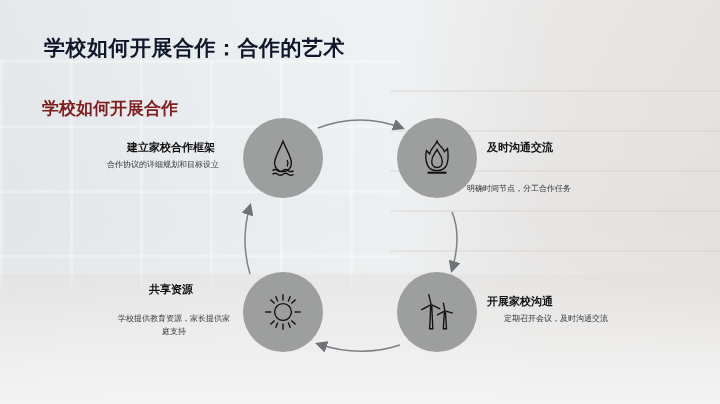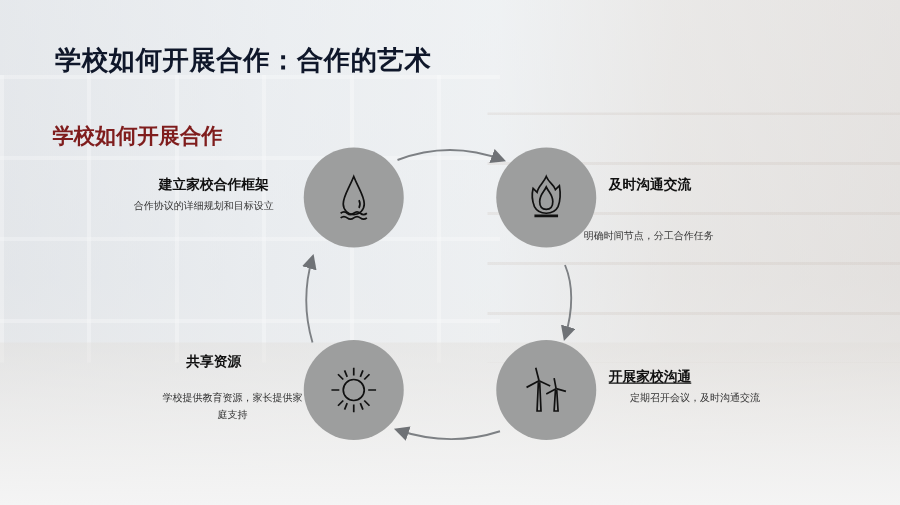--- a/index.html
+++ b/index.html
@@ -87,21 +87,21 @@
   <svg viewBox="0 0 40 40" fill="none" stroke="#111" stroke-width="1.3">
     <path d="M20,4 C22,9 26,10 27,14 L30,11 C31,17 31,22 29,27 C27,31 23,32 20,32 C17,32 13,31 11,27 C9,22 9,17 10,13 L13,16 C14,11 18,9 20,4 Z"></path>
     <path d="M20,12 C22,16 25,18 25,23 C25,27 23,29 20,29 C17,29 15,27 15,23 C15,18 18,16 20,12 Z"></path>
     <line x1="11" y1="34" x2="29" y2="34" stroke-width="2"></line>
   </svg>
 </div>
 <div class="item-title" style="left:487px; top:140px;">及时沟通交流</div>
 <div class="item-desc" style="left:467px; top:158px;margin-top:24px;">明确时间节点，分工合作任务</div>
 
 <div class="item-title right" style="left:112px; top:282px; width:118px;">共享资源</div>
-<div class="item-desc right" style="left:130px; top:312px;">学校提供教育资源，家长提供家庭支持</div>
+<div class="item-desc right" style="left:118px; top:312px;">学校提供教育资源，家长提供家庭支持</div>
 <div class="circle" style="left:243px; top:272px;">
   <svg viewBox="0 0 40 40" fill="none" stroke="#111" stroke-width="1.3">
     <circle cx="20" cy="20" r="8"></circle>
     <line x1="20" y1="3" x2="20" y2="9"></line>
     <line x1="20" y1="31" x2="20" y2="37"></line>
     <line x1="3" y1="20" x2="9" y2="20"></line>
     <line x1="31" y1="20" x2="37" y2="20"></line>
     <line x1="8" y1="8" x2="12" y2="12"></line>
     <line x1="28" y1="28" x2="32" y2="32"></line>
     <line x1="32" y1="8" x2="28" y2="12"></line>
@@ -118,14 +118,14 @@
     <path d="M14,14 L13,36 L16,36 L15,14"></path>
     <path d="M14.5,13 L12,3"></path>
     <path d="M14.5,13 L5,18"></path>
     <path d="M14.5,13 L23,17"></path>
     <path d="M27,20 L26,36 L29,36 L28,20"></path>
     <path d="M27.5,19 L26,11"></path>
     <path d="M27.5,19 L20,23"></path>
     <path d="M27.5,19 L35,21"></path>
   </svg>
 </div>
-<div class="item-title" style="left:487px; top:294px;text-decoration:underline;">开展家校沟通</div>
+<div class="item-title" style="left:487px; top:294px;">开展家校沟通</div>
 <div class="item-desc" style="left:504px; top:312px;">定期召开会议，及时沟通交流</div>
 
 </body></html>

